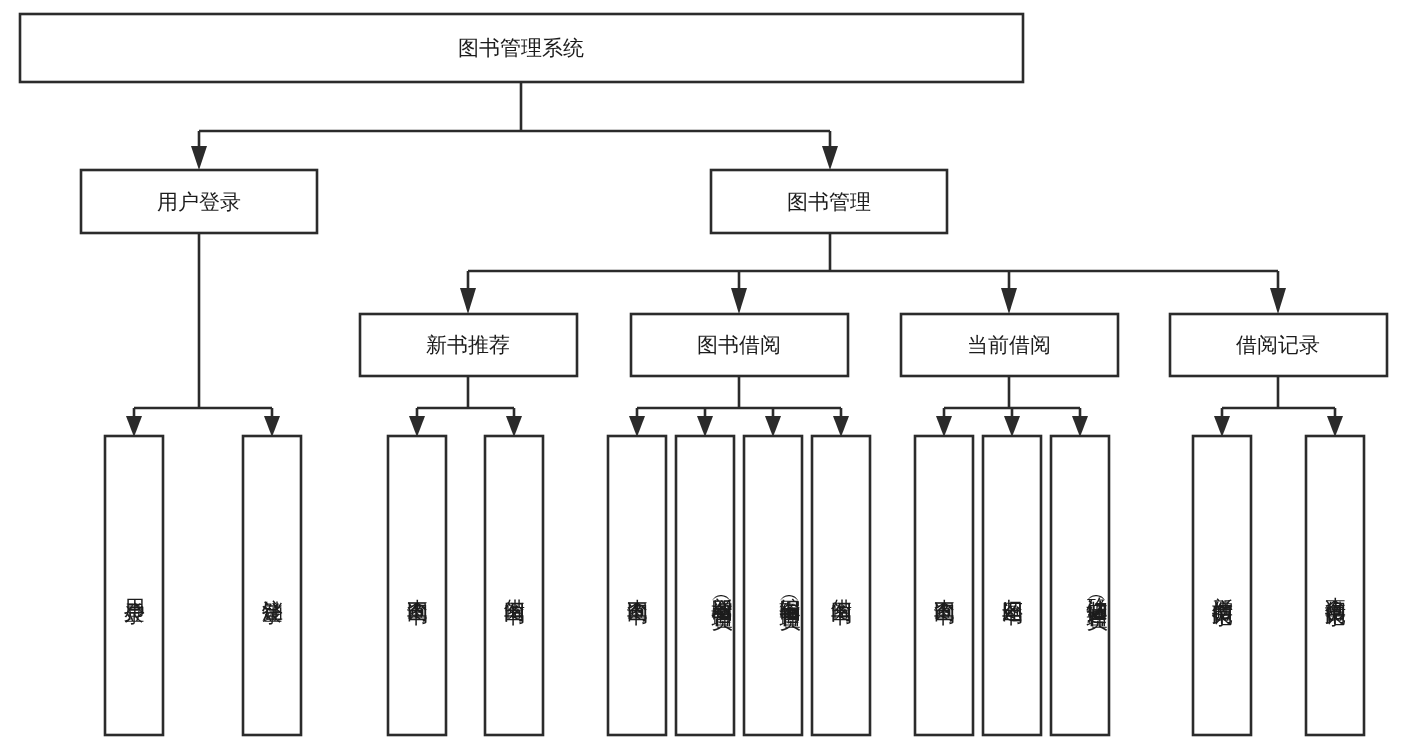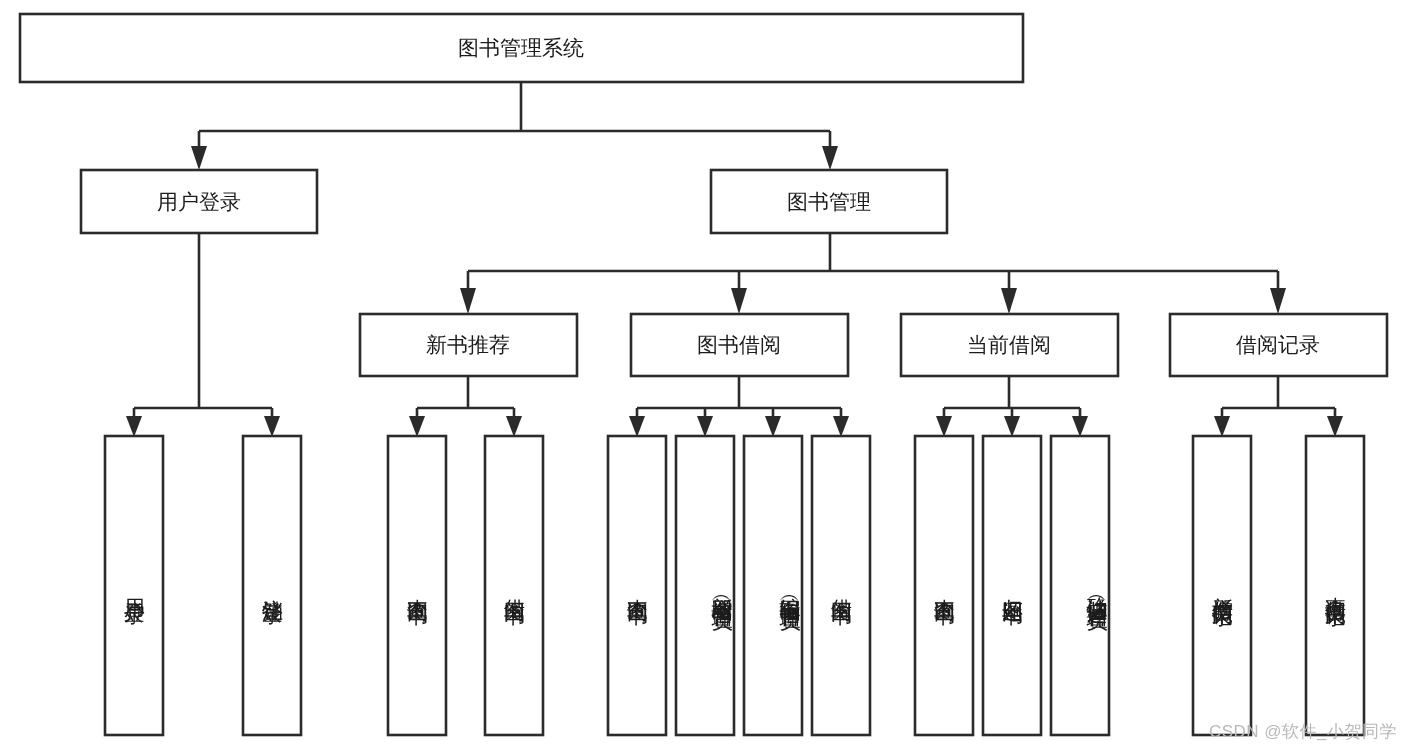--- a/index.html
+++ b/index.html
@@ -220,15 +220,14 @@
   <div class="leaf-label-wrap" style="left:744px; top:436px; width:58px; height:299px; align-items:flex-start; padding-top:6px; box-sizing:border-box;">编辑图书（管理员）</div>
   <div class="leaf-label-wrap" style="left:812px; top:436px; width:58px; height:299px;">借阅图书</div>
 
   <div class="leaf-label-wrap" style="left:915px; top:436px; width:58px; height:299px;">查询图书</div>
   <div class="leaf-label-wrap" style="left:983px; top:436px; width:58px; height:299px;">归还图书</div>
   <div class="leaf-label-wrap" style="left:1051px; top:436px; width:58px; height:299px; align-items:flex-start; padding-top:6px; box-sizing:border-box;">确认归还（管理员）</div>
 
   <div class="leaf-label-wrap" style="left:1193px; top:436px; width:58px; height:299px;">新增借阅记录</div>
   <div class="leaf-label-wrap" style="left:1306px; top:436px; width:58px; height:299px;">查询借阅记录</div>
 
-  <div class="watermark">CSDN @软件_小贺同学</div>
 
 </div>
 
 </body></html>

